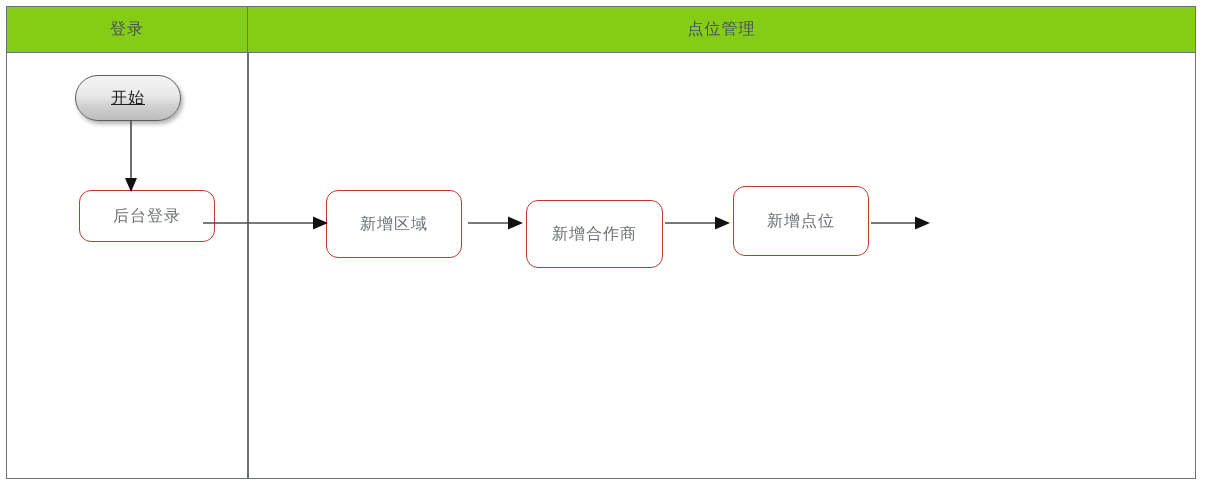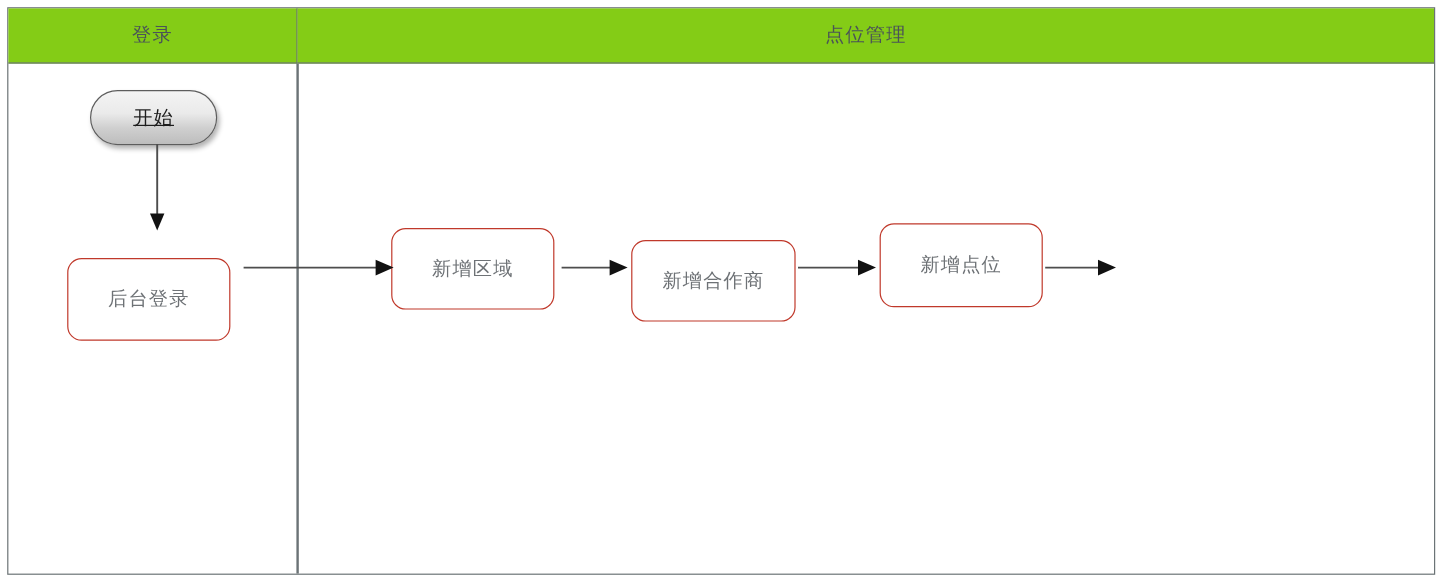--- a/index.html
+++ b/index.html
@@ -119,21 +119,21 @@
     <div class="lane-header-row">
       <div class="lane-header lane-header-left">登录</div>
       <div class="lane-header lane-header-right">点位管理</div>
     </div>
 
     <div class="lane-divider"></div>
   </div>
 
   <div class="terminator" style="left:75px; top:75px; width:106px; height:46px;">开始</div>
 
-  <div class="process" style="left:56px; top:190px; width:136px; height:69px;margin-top:25px;">后台登录</div>
+  <div class="process" style="left:79px; top:190px; width:136px; height:52px;">后台登录</div>
 
   <div class="process" style="left:326px; top:190px; width:136px; height:68px;">新增区域</div>
 
   <div class="process" style="left:526px; top:200px; width:137px; height:68px;">新增合作商</div>
 
   <div class="process" style="left:733px; top:186px; width:136px; height:70px;">新增点位</div>
 
 
   <svg class="conn" style="left:116px; top:118px; width:32px; height:76px;">
     <line x1="15" y1="2" x2="15" y2="64"></line>

